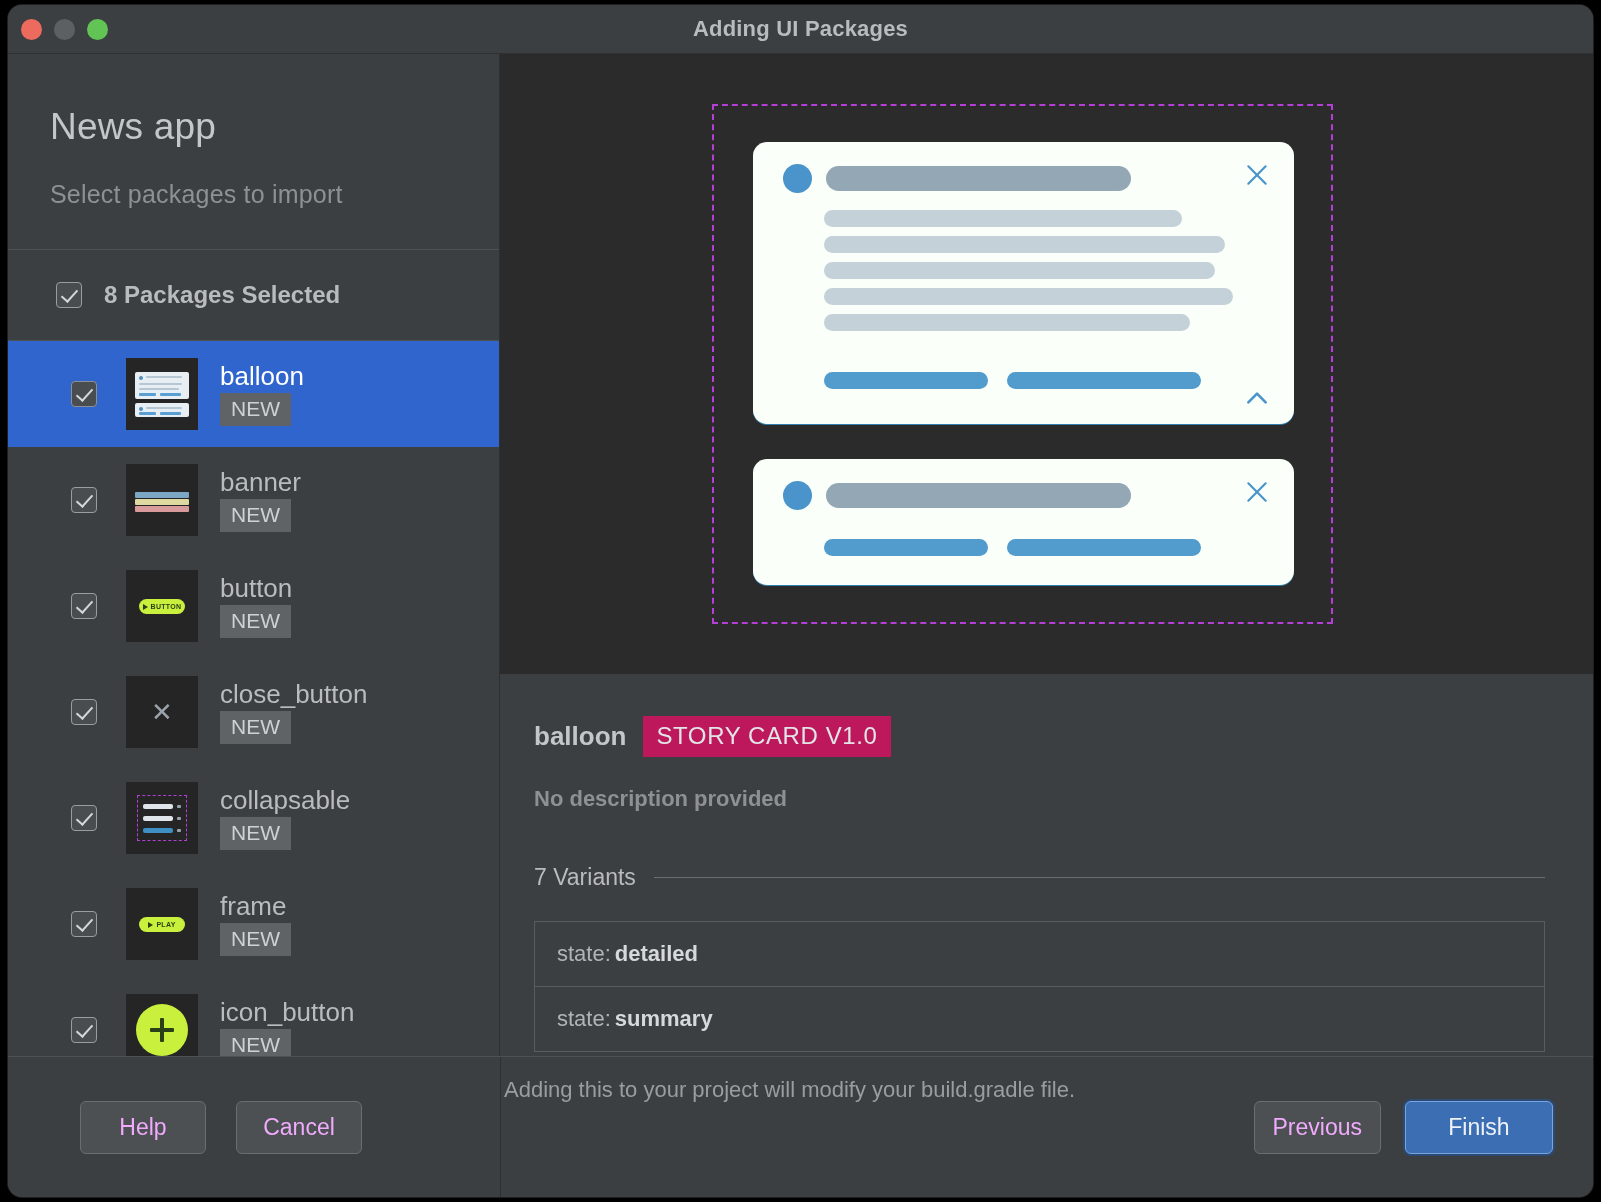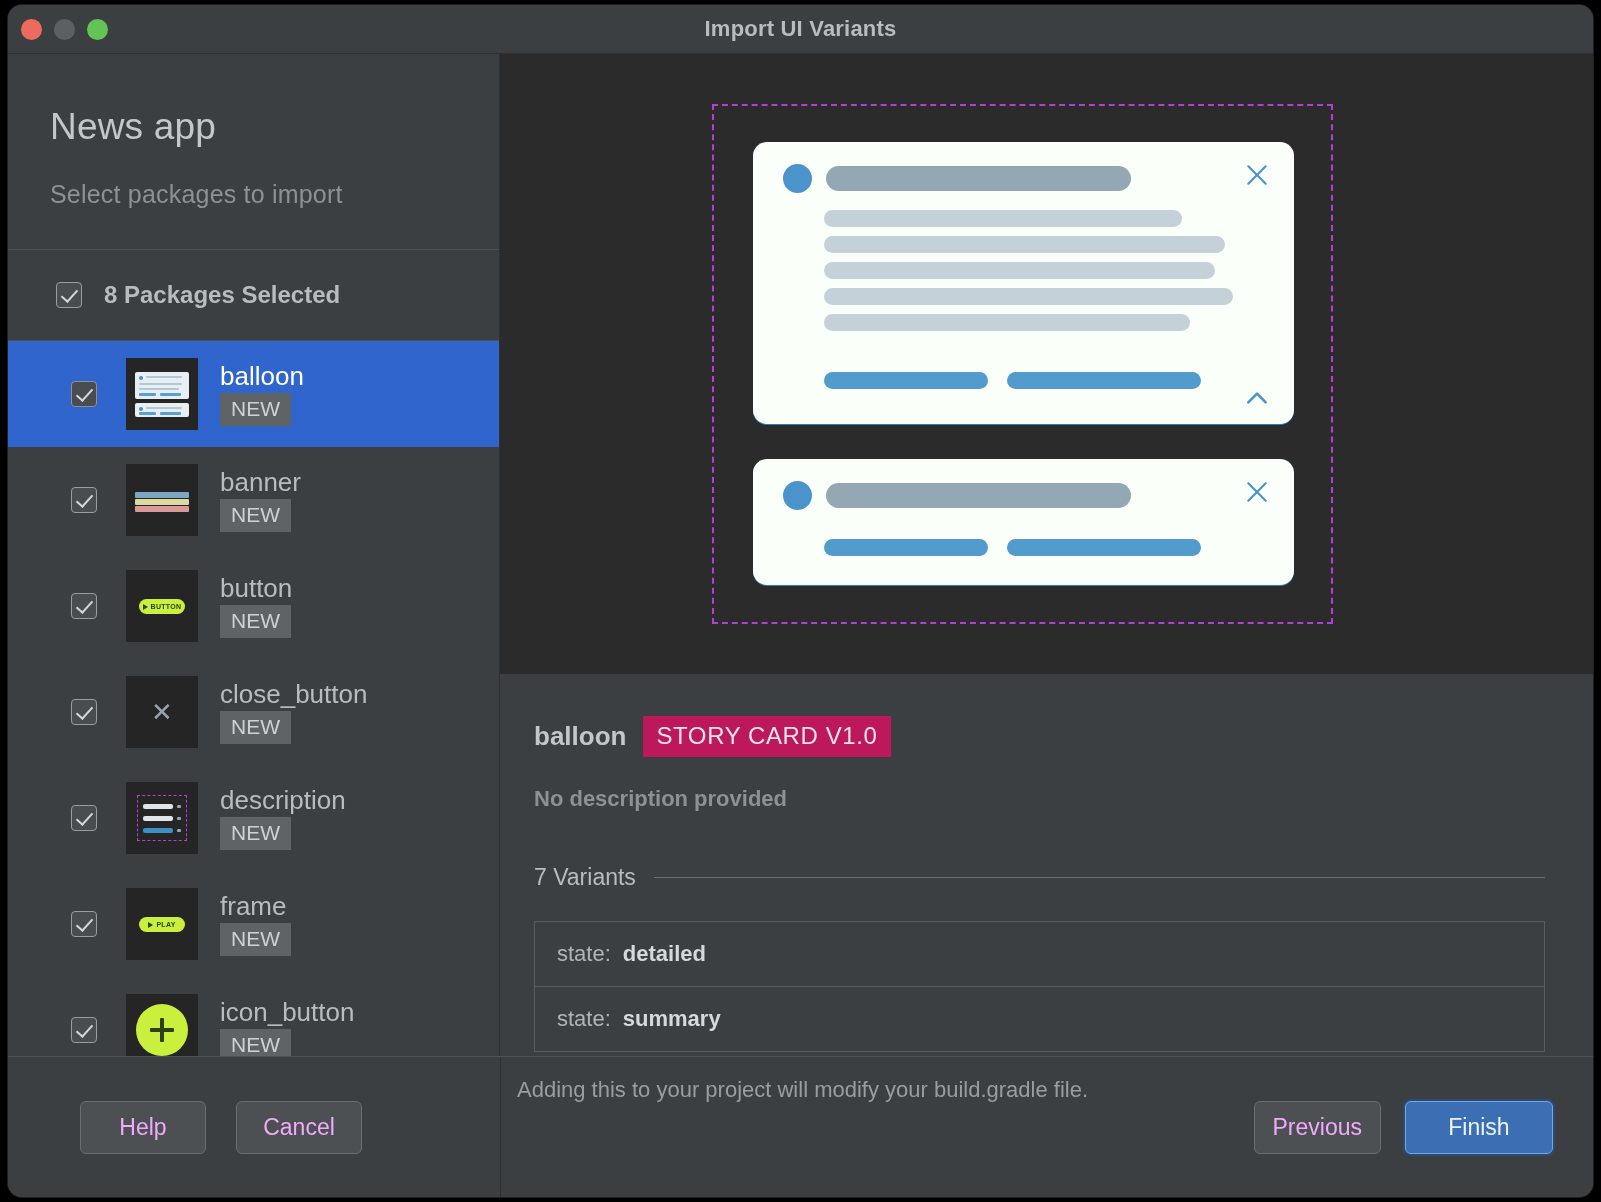--- a/index.html
+++ b/index.html
@@ -354,39 +354,39 @@
   .variant-table {
     margin-top: 30px;
     border: 1px solid #585c5e;
     border-bottom: none;
   }
   .variant-row {
     height: 65px;
     display: flex;
     align-items: center;
     padding-left: 22px;
-    gap: 12px;
+    gap: 4px;
     border-bottom: 1px solid #585c5e;
   }
   .variant-key { font-size: 22px; color: #b1b4b6; }
   .variant-val { font-size: 22px; color: #d6d9db; font-weight: bold; }
 
   
   .footer {
     flex: 0 0 141px;
     background: #3c3f41;
     border-top: 1px solid #4e5254;
     display: flex;
     align-items: center;
     padding: 0 40px 0 40px;
     position: relative;
   }
   .footer-note {
     position: absolute;
-    left: 509px; top: 20px;
+    left: 496px; top: 20px;
     font-size: 22px;
     color: #9a9da0;
   }
   .btn {
     height: 53px;
     min-width: 126px;
     border-radius: 6px;
     border: 1px solid #6a6e70;
     background: #4d5052;
     color: #f0abfc;
@@ -419,21 +419,21 @@
 <body>
 
 <div class="window">
 
   <div class="titlebar">
     <div class="traffic">
       <span class="dot red"></span>
       <span class="dot yellow"></span>
       <span class="dot green"></span>
     </div>
-    <div class="title-text">Import UI Variants</div>
+    <div class="title-text">Adding UI Packages</div>
   </div>
 
   <div class="body-row">
 
     <div class="sidebar">
 
       <div class="sb-header">
         <div class="sb-title">News app</div>
         <div class="sb-sub">Select packages to import</div>
       </div>
@@ -510,21 +510,21 @@
           <span class="thumb th-collapse">
             <span class="frame"></span>
             <span class="row rl" style="left:17px;top:22px;width:30px;"></span>
             <span class="tick" style="left:51px;top:23px;"></span>
             <span class="row rl" style="left:17px;top:34px;width:30px;"></span>
             <span class="tick" style="left:51px;top:35px;"></span>
             <span class="row rb" style="left:17px;top:46px;width:30px;"></span>
             <span class="tick" style="left:51px;top:47px;"></span>
           </span>
           <span class="pkg-meta">
-            <span class="pkg-name">description</span>
+            <span class="pkg-name">collapsable</span>
             <span class="badge-new">NEW</span>
           </span>
         </div>
 
         <div class="pkg-row">
           <span class="checkbox pkg-check"></span>
           <span class="thumb">
             <span class="th-pill">
               <span class="tri"></span>
               <span class="txt">PLAY</span>

